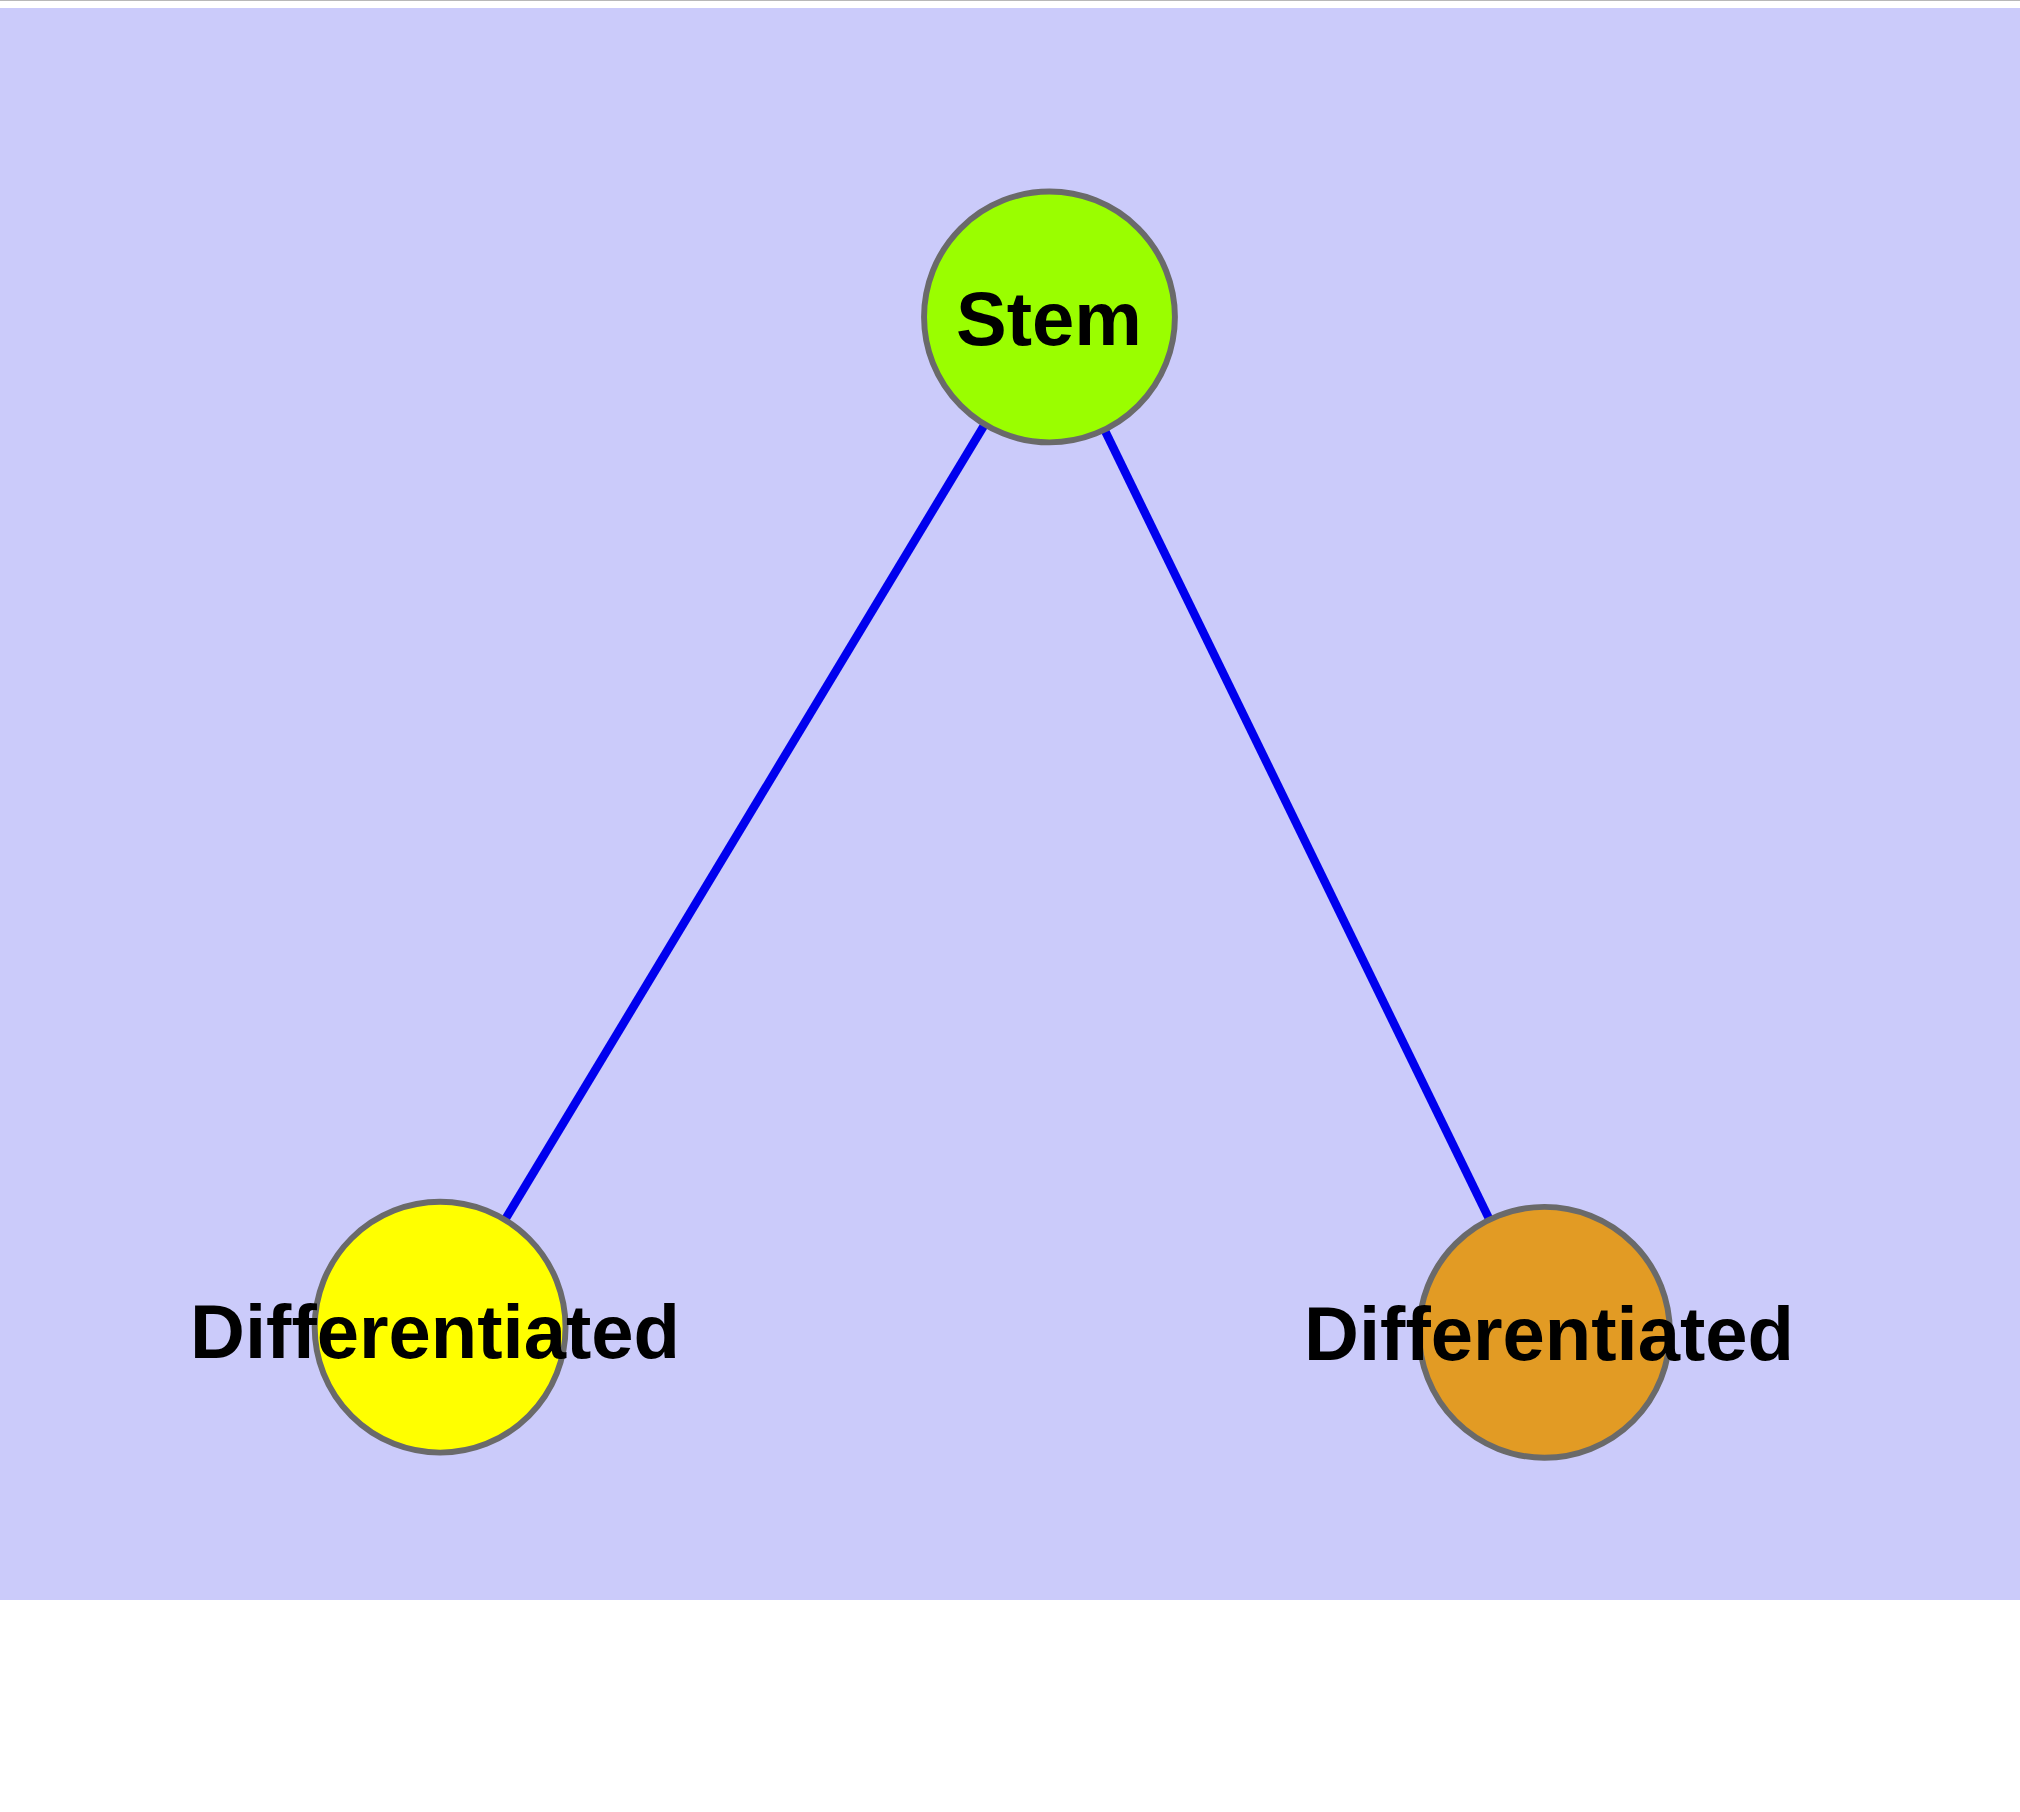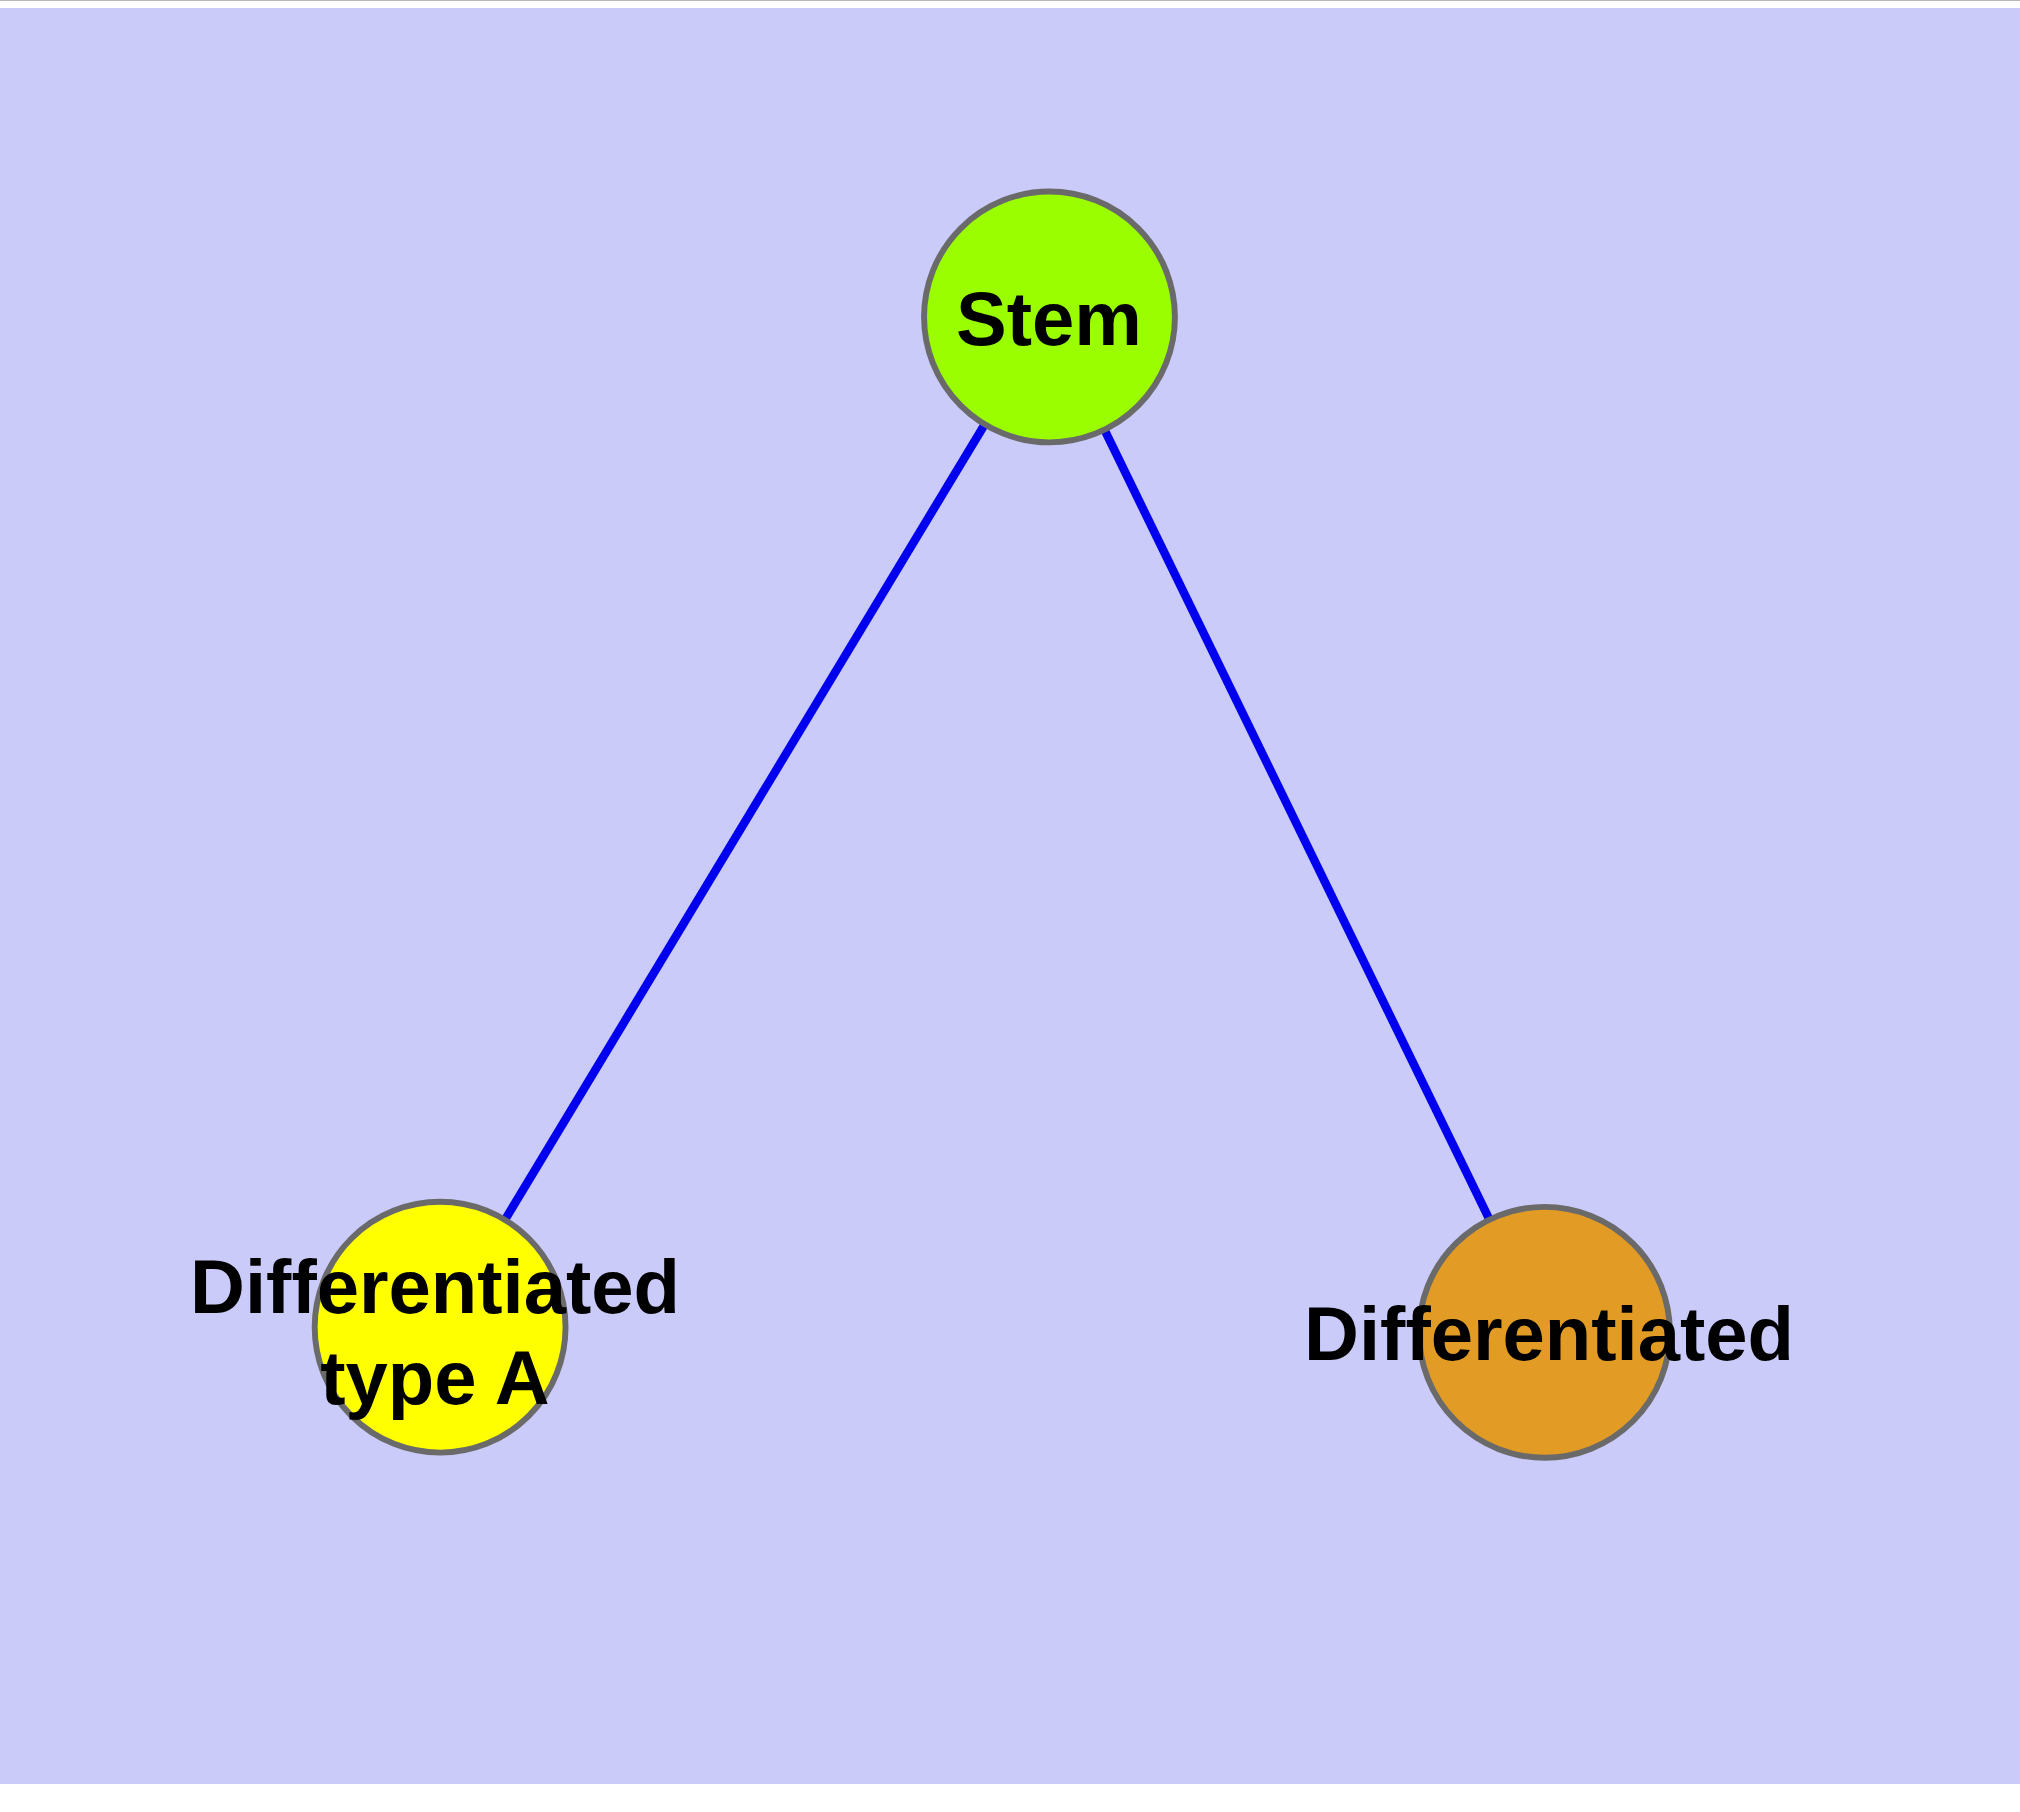--- a/index.html
+++ b/index.html
@@ -1,19 +1,19 @@
 <!DOCTYPE html>
 <html style="font-size:13.6px"><head>
 <meta charset="utf-8">
 <style>
   html, body { margin: 0; padding: 0; background: #ffffff; }
   .stage {
     position: relative;
     width: 2021px;
-    height: 1784px;
+    height: 1600px;
     background: #ffffff;
     overflow: hidden;
     font-family: "Liberation Sans", sans-serif;
   }
   .top-strip {
     position: absolute;
     left: 0; top: 0;
     width: 100%; height: 7.6px;
     background: #ffffff;
     border-top: 1.7px solid #b8b8b8;
@@ -61,19 +61,18 @@
     <circle cx="1238" cy="374" r="148" fill="#9AFE00"></circle>
     <circle cx="519" cy="1566" r="148" fill="#FFFF00"></circle>
     <circle cx="1822" cy="1572" r="148" fill="#E29B24"></circle>
   </svg>
 
   <div class="node-label label-stem">
     <div>Stem</div>
   </div>
   <div class="node-label label-type-a">
     <div>Differentiated</div>
-    <div>type A</div>
   </div>
   <div class="node-label label-type-b">
     <div>Differentiated</div>
   </div>
 </div>
 
 
 </body></html>

